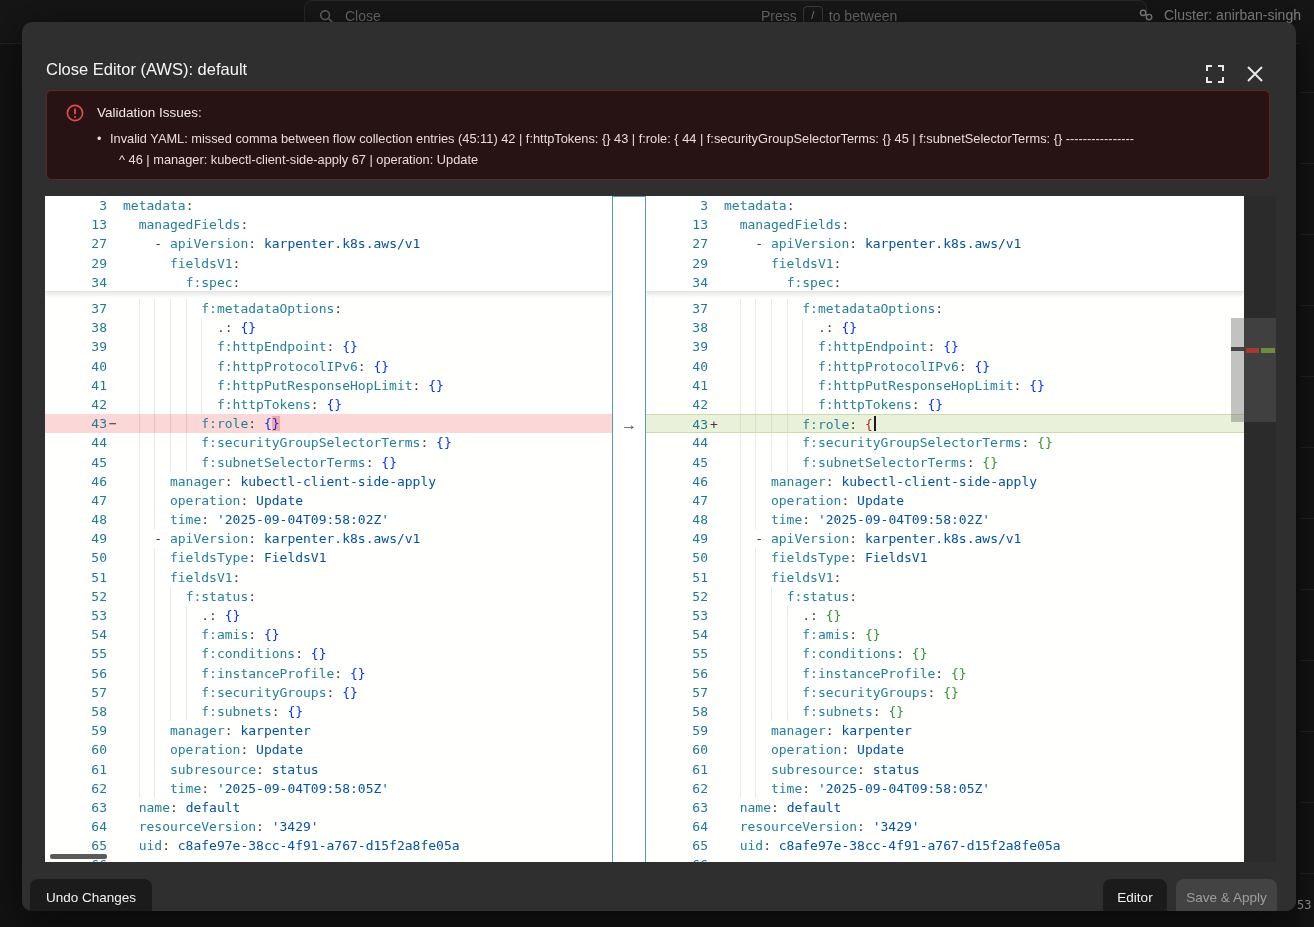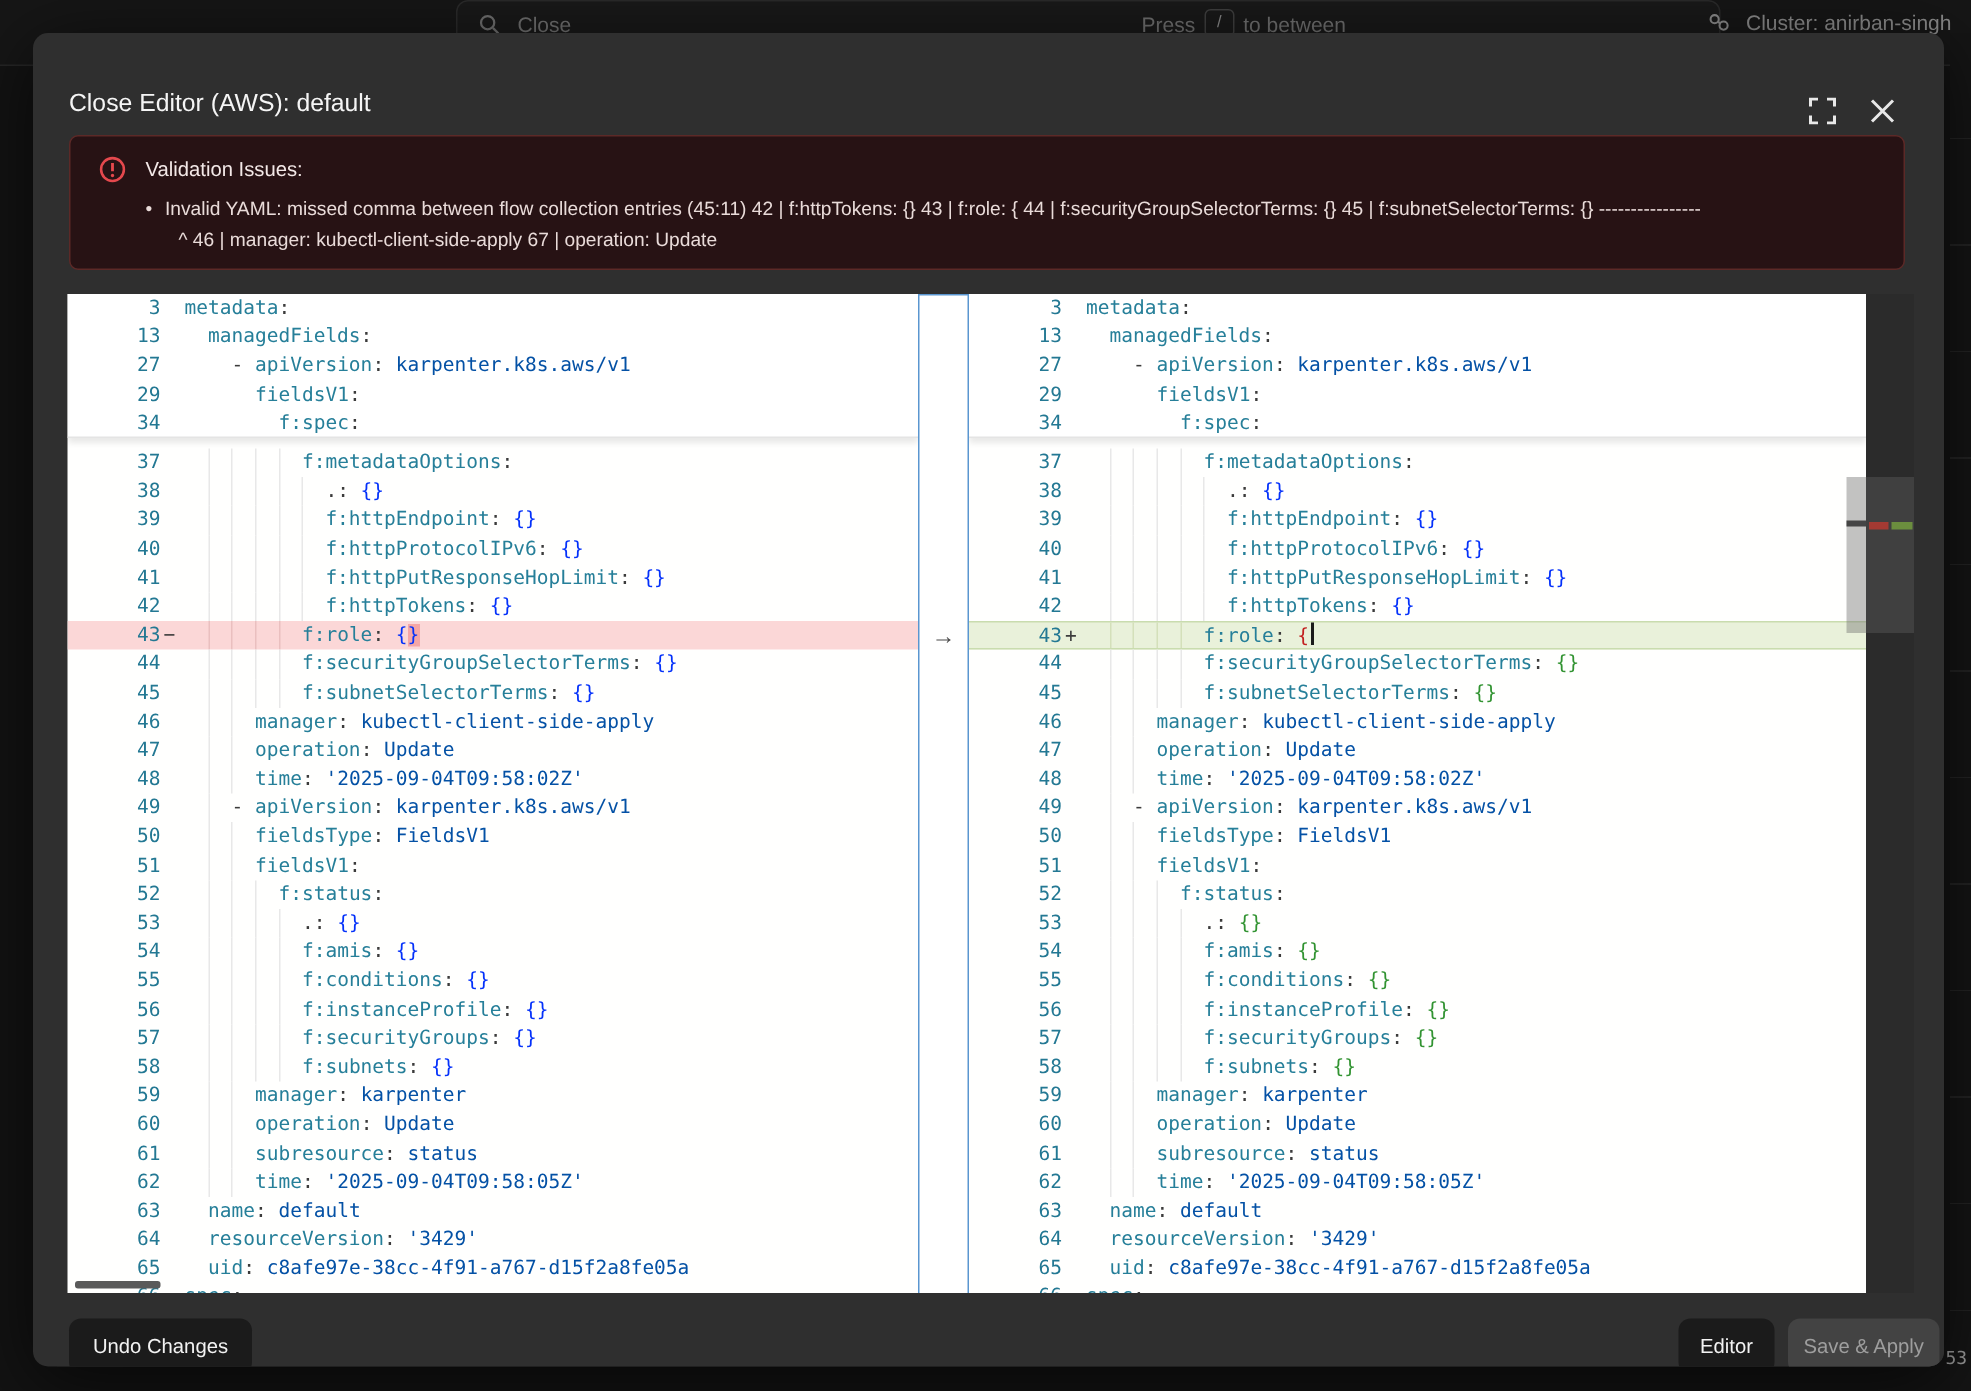--- a/index.html
+++ b/index.html
@@ -100,21 +100,21 @@
 
   .minimap { position:absolute; left:1199px; top:0; width:32px; height:666px; background:#2b2b2b; }
   .mslider { position:absolute; left:0; top:122px; width:32px; height:104px;
     background:rgba(255,255,255,.10); }
   .mred   { position:absolute; left:2px; top:152px; width:13px; height:5px;
     background:#a43a33; display:block; }
   .mgreen { position:absolute; left:17px; top:152px; width:14px; height:5px;
     background:#6b8e3e; display:block; }
 
   
-  .mfoot { position:absolute; left:0; bottom:0; width:100%; height:39px; background:var(--c-modal-bg,#2f2f2f);margin-left:16px; }
+  .mfoot { position:absolute; left:0; bottom:0; width:100%; height:39px; background:var(--c-modal-bg,#2f2f2f); }
   .fbtn { position:absolute; top:7px; height:37px; border:none; border-radius:8px;
     font-family:"Liberation Sans", sans-serif; font-size:13.5px; cursor:pointer; }
   .btn-undo { left:8px; width:122px; background:#1b1b1b; color:#f2f2f2; }
   .btn-close2 { left:1081px; width:64px; background:#1b1b1b; color:#f2f2f2; }
   .btn-save { left:1154px; width:101px; background:#434343; color:#9e9e9e; cursor:default; }
 </style>
 </head>
 <body>
 
 <div class="topbar">

